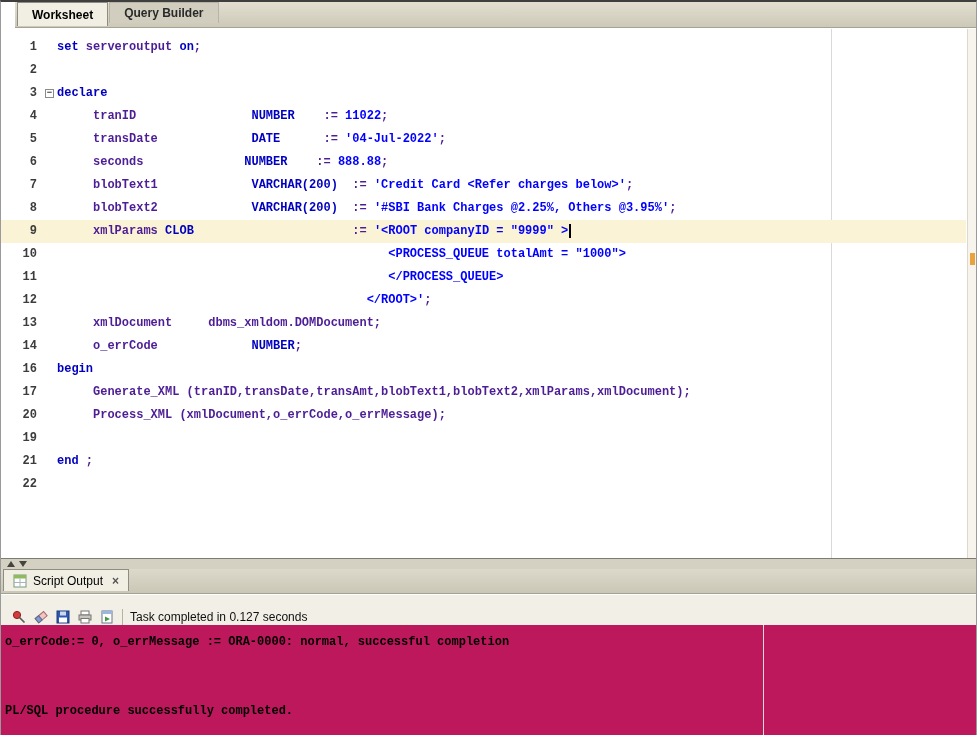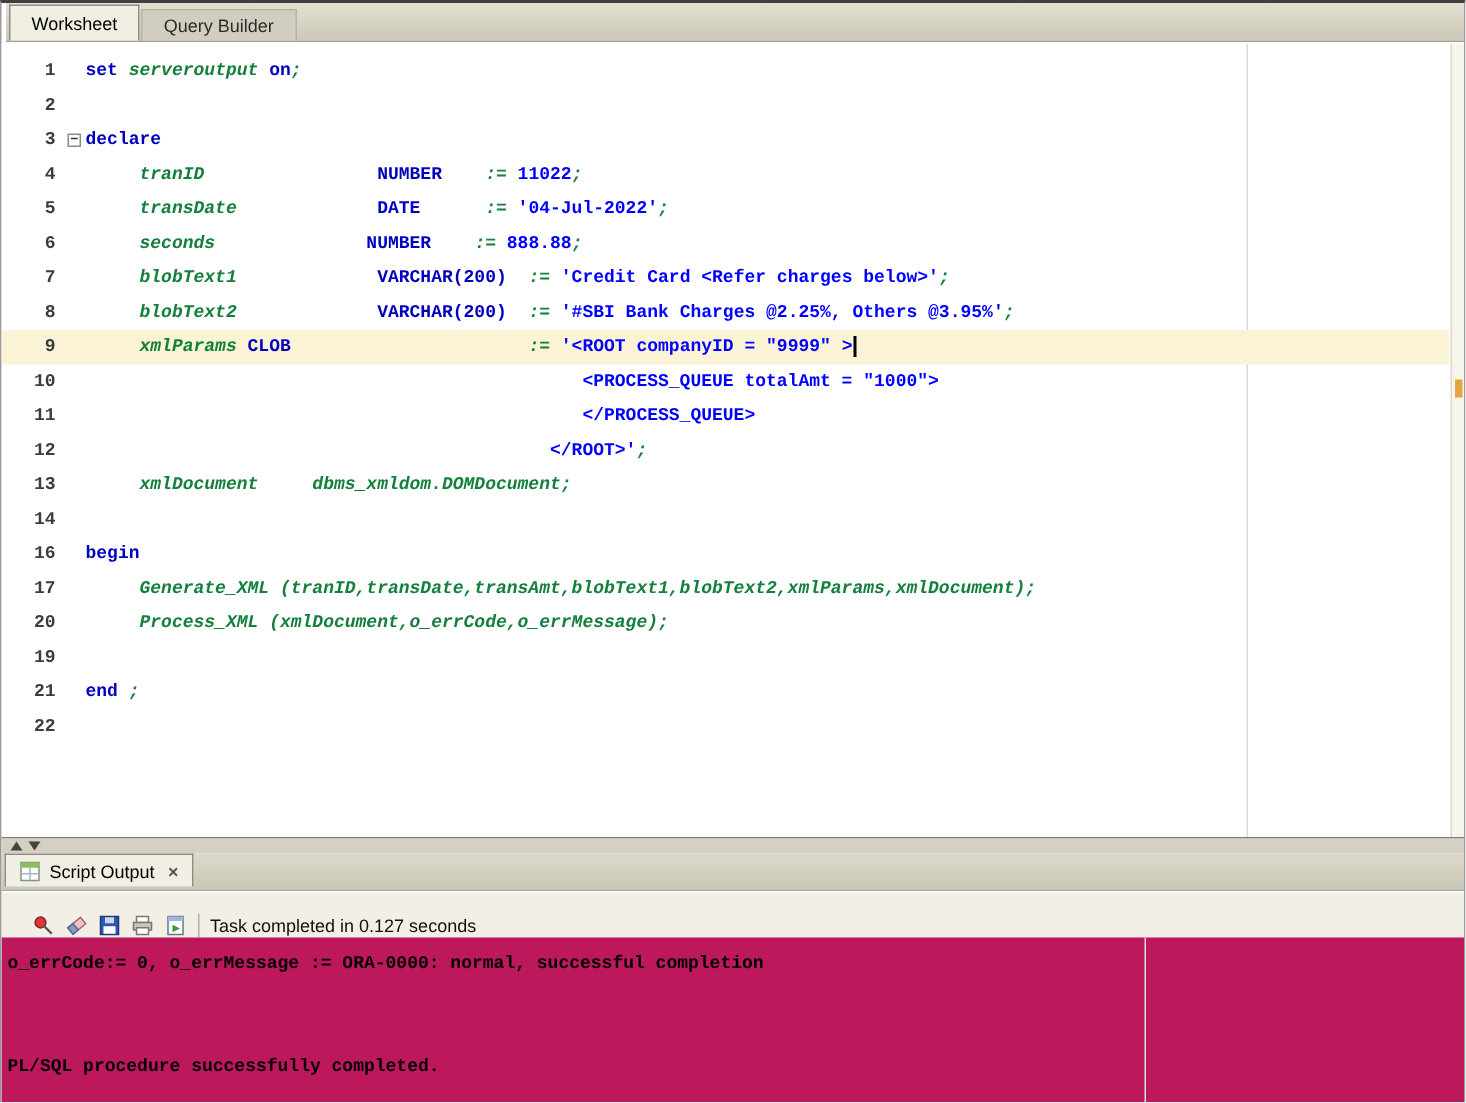--- a/index.html
+++ b/index.html
@@ -4,24 +4,24 @@
 <style>
   * { margin:0; padding:0; box-sizing:border-box; }
   html,body { background:#fff; }
   .app {
     position:relative; width:977px; height:735px; overflow:hidden;
     border-top:2px solid #3f3f3f; border-left:1px solid #9a9a9a; border-right:1px solid #9a9a9a;
     font-family:"Liberation Sans", sans-serif; background:#fff;
   }
   
   .top-tabbar {
-    position:absolute; top:0; left:3px; right:0; height:26px;
+    position:absolute; top:0; left:14px; right:0; height:26px;
     background:linear-gradient(#e3dfd0,#cdc9b9);
     border-bottom:1px solid #a5a295;
-    display:flex; align-items:flex-end; padding-left:2px;
+    display:flex; padding-left:2px;font-weight:bold;
   }
   .tab {
     height:21px; padding:0 14px; display:flex; align-items:center;
     font-size:12px; color:#2a2a2a; background:#d2cebf;
     border:1px solid #b7b4a6; border-bottom:none; margin-right:1px; cursor:default;
   }
   .tab.active { height:24px; background:#f1eee4; border-color:#8f8d82; color:#000; }
   
   .editor { position:absolute; top:27px; left:0; right:0; height:529px; background:#fff; overflow:hidden; }
   .margin-guide { position:absolute; left:830px; top:0; bottom:0; width:1px; background:#d9d9d9; z-index:0; }
@@ -36,21 +36,21 @@
   .fold-box {
     position:absolute; top:7px; left:2px; width:9px; height:9px;
     border:1px solid #8a8a8a; background:#fff; color:#333;
     font:bold 9px/7px "Liberation Mono", monospace; text-align:center;
   }
   .code-text { font:bold 12px/23px "Liberation Mono", monospace; white-space:pre; color:#000; }
   .tok-kw { color:#0000c0; }
   .tok-ty { color:#0000c0; }
   .tok-st { color:#0000ff; }
   .tok-nu { color:#0000ff; }
-  .tok-pl { color:#15803d;font-style:italic; }
+  .tok-pl { color:#4c1d95; }
   .tok-gy { color:#8a8a8a; }
   .caret { display:inline-block; width:2px; height:14px; background:#000; vertical-align:middle; margin-left:1px; }
   .scroll-strip {
     position:absolute; right:0; top:0; bottom:0; width:9px;
     background:#f6f4ec; border-left:1px solid #ddd9ca; z-index:2;
   }
   .scroll-marker { position:absolute; top:224px; left:2px; width:5px; height:12px; background:#e8a33d; }
   
   .split-line { position:absolute; top:556px; left:0; right:0; height:1px; background:#7e7c72; }
   .splitter-strip { position:absolute; top:557px; left:0; right:0; height:10px; background:#d5d1c2; display:flex; align-items:center; padding-left:6px; }
@@ -67,21 +67,21 @@
   .out-tab {
     height:22px; padding:0 9px; display:flex; align-items:center; gap:6px;
     background:#f1eee4; border:1px solid #8f8d82; border-bottom:none;
     font-size:12px; color:#000;
   }
   .out-tab .close-x { color:#555; font-size:12px; font-weight:bold; margin-left:3px; cursor:pointer; }
   
   .output-toolbar {
     position:absolute; top:593px; left:0; right:0; height:45px;
     background:#f2efe6; border-bottom:1px solid #94917f;
-    display:flex; align-items:center; padding-left:17px;
+    display:flex; align-items:center; padding-left:7px;
   }
   .tb-btn { width:22px; height:20px; display:flex; align-items:center; justify-content:center; cursor:pointer; }
   .tb-sep { width:1px; height:16px; background:#b5b2a5; margin:0 7px 0 4px; }
   .status-text { font-size:12px; color:#111; }
   
   .output-area { position:absolute; top:623px; left:0; right:0; bottom:0; background:#be185d; overflow:hidden; }
   .out-margin-guide { position:absolute; left:762px; top:0; bottom:0; width:1px; background:#dcdcdc; z-index:0; }
   .output-lines { position:absolute; top:6px; left:4px; right:0; z-index:1; }
   .out-line { font:bold 12px/23px "Liberation Mono", monospace; white-space:pre; color:#000; height:23px; }
 </style>
@@ -165,20 +165,21 @@
           <span class="code-text"><span class="tok-st">                                           &lt;/ROOT&gt;'</span><span class="tok-pl">;</span></span>
         </div>
         <div class="code-row">
           <span class="gutter-num">13</span>
           <span class="fold-col"></span>
           <span class="code-text"><span class="tok-pl">     xmlDocument     dbms_xmldom.DOMDocument;</span></span>
         </div>
         <div class="code-row">
           <span class="gutter-num">14</span>
           <span class="fold-col"></span>
+          <span class="code-text"><span class="tok-pl">     o_errCode             </span><span class="tok-ty">NUMBER</span><span class="tok-pl">;</span></span>
         </div>
         <div class="code-row">
           <span class="gutter-num">16</span>
           <span class="fold-col"></span>
           <span class="code-text"><span class="tok-kw">begin</span></span>
         </div>
         <div class="code-row">
           <span class="gutter-num">17</span>
           <span class="fold-col"></span>
           <span class="code-text"><span class="tok-pl">     Generate_XML (tranID,transDate,transAmt,blobText1,blobText2,xmlParams,xmlDocument);</span></span>

